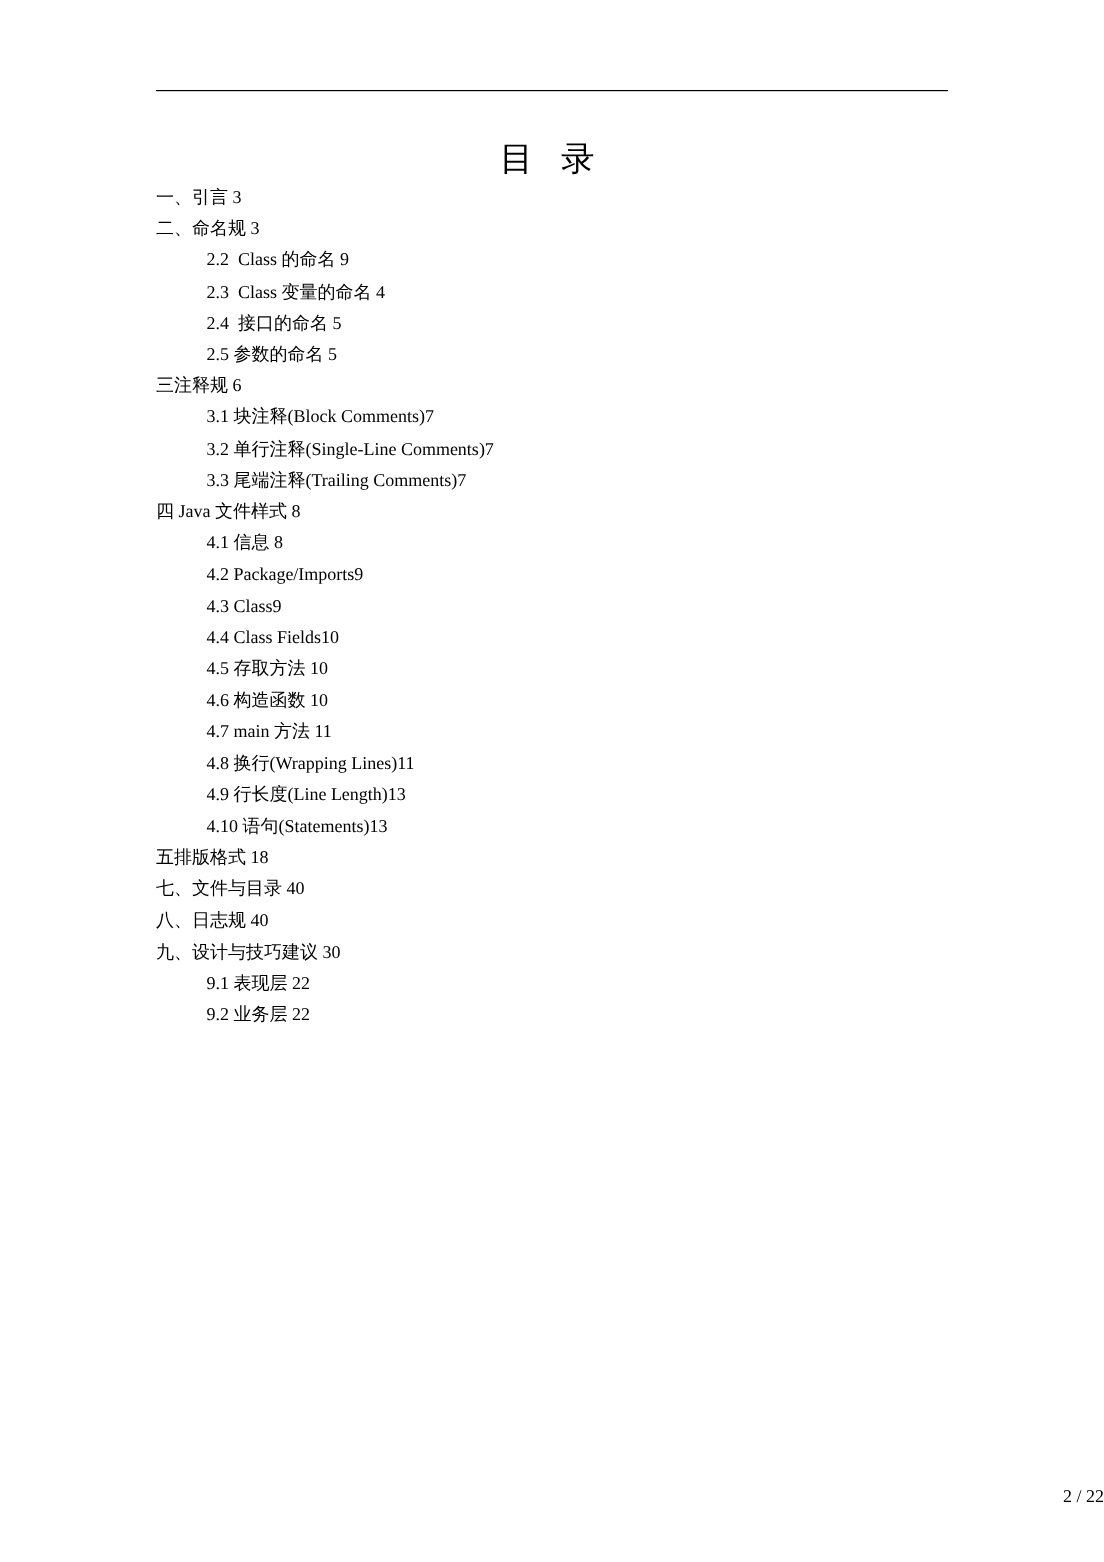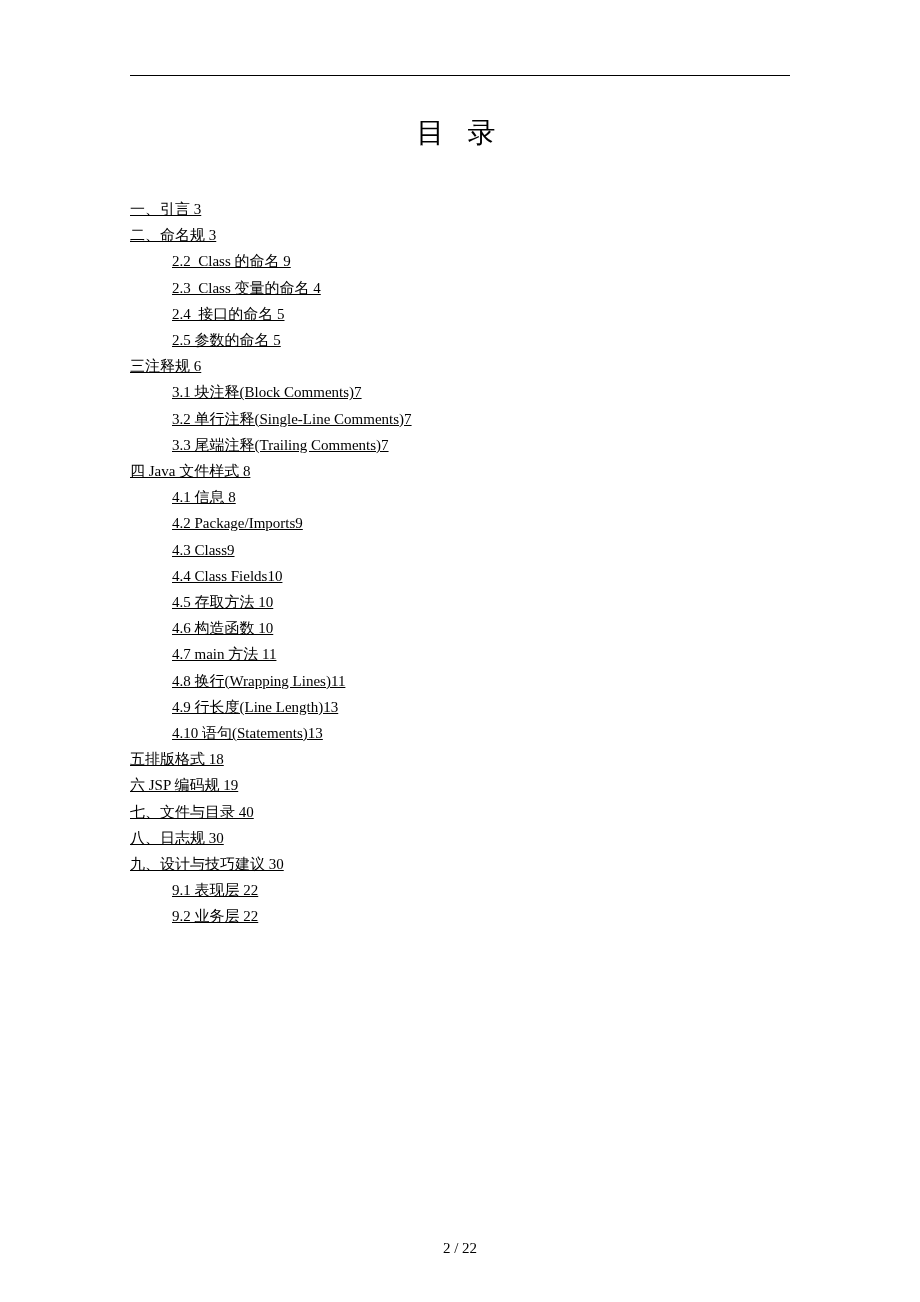--- a/index.html
+++ b/index.html
@@ -20,43 +20,41 @@
     }
     .top-rule {
       border-top: 1.5px solid #000;
       margin-bottom: 38px;
     }
     .title {
       text-align: center;
       font-size: 28px;
       font-weight: normal;
       letter-spacing: 8px;
-      margin-bottom: 44px;
       font-family: "SimSun", "宋体", serif;
     }
     .toc {
       font-size: 15px;
       line-height: 26.2px;
     }
     .toc-entry {
       white-space: pre;
-      text-decoration: underline;
     }
     .level-0 {
       padding-left: 0;
     }
     .level-1 {
       padding-left: 42px;
     }
     .footer {
       position: absolute;
       bottom: 45px;
       left: 0;
       width: 100%;
-      text-align: center;
+      text-align: right;
       font-size: 15px;
       font-family: "SimSun", "宋体", serif;
     }
   </style>
 </head>
 <body>
 
 <div class="page">
   <div class="top-rule"></div>
   <div class="title">目 录</div>
@@ -76,22 +74,21 @@
       <div class="toc-entry level-1">4.2 Package/Imports9</div>
       <div class="toc-entry level-1">4.3 Class9</div>
       <div class="toc-entry level-1">4.4 Class Fields10</div>
       <div class="toc-entry level-1">4.5 存取方法 10</div>
       <div class="toc-entry level-1">4.6 构造函数 10</div>
       <div class="toc-entry level-1">4.7 main 方法 11</div>
       <div class="toc-entry level-1">4.8 换行(Wrapping Lines)11</div>
       <div class="toc-entry level-1">4.9 行长度(Line Length)13</div>
       <div class="toc-entry level-1">4.10 语句(Statements)13</div>
       <div class="toc-entry level-0">五排版格式 18</div>
-      <div class="toc-entry level-0">六 JSP 编码规 19</div>
       <div class="toc-entry level-0">七、文件与目录 40</div>
-      <div class="toc-entry level-0">八、日志规 30</div>
+      <div class="toc-entry level-0">八、日志规 40</div>
       <div class="toc-entry level-0">九、设计与技巧建议 30</div>
       <div class="toc-entry level-1">9.1 表现层 22</div>
       <div class="toc-entry level-1">9.2 业务层 22</div>
     </div>
 </div>
 
 <div class="footer">2  /  22</div>
 
 </body></html>

